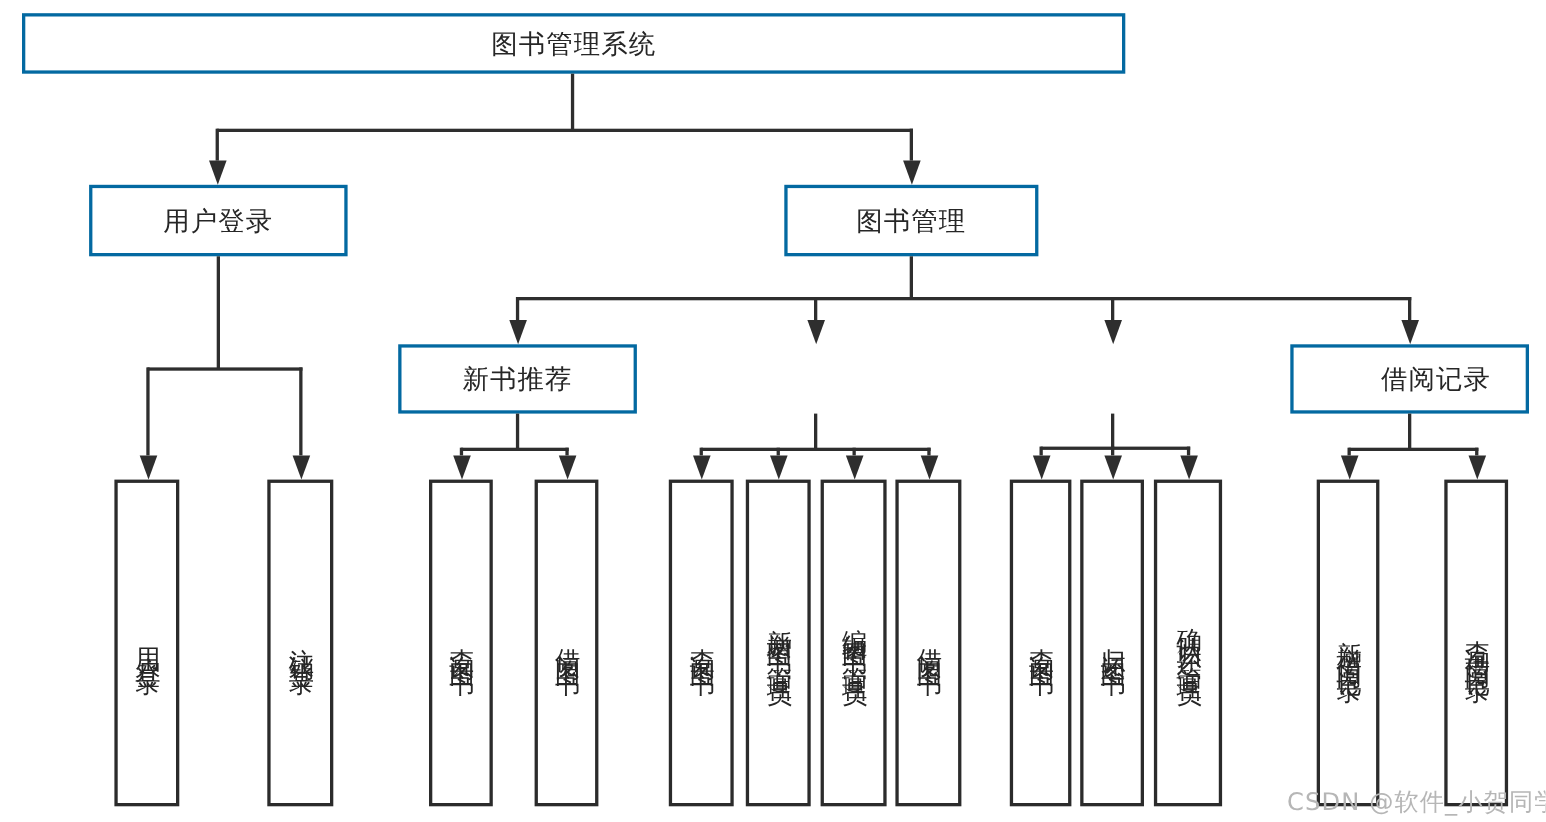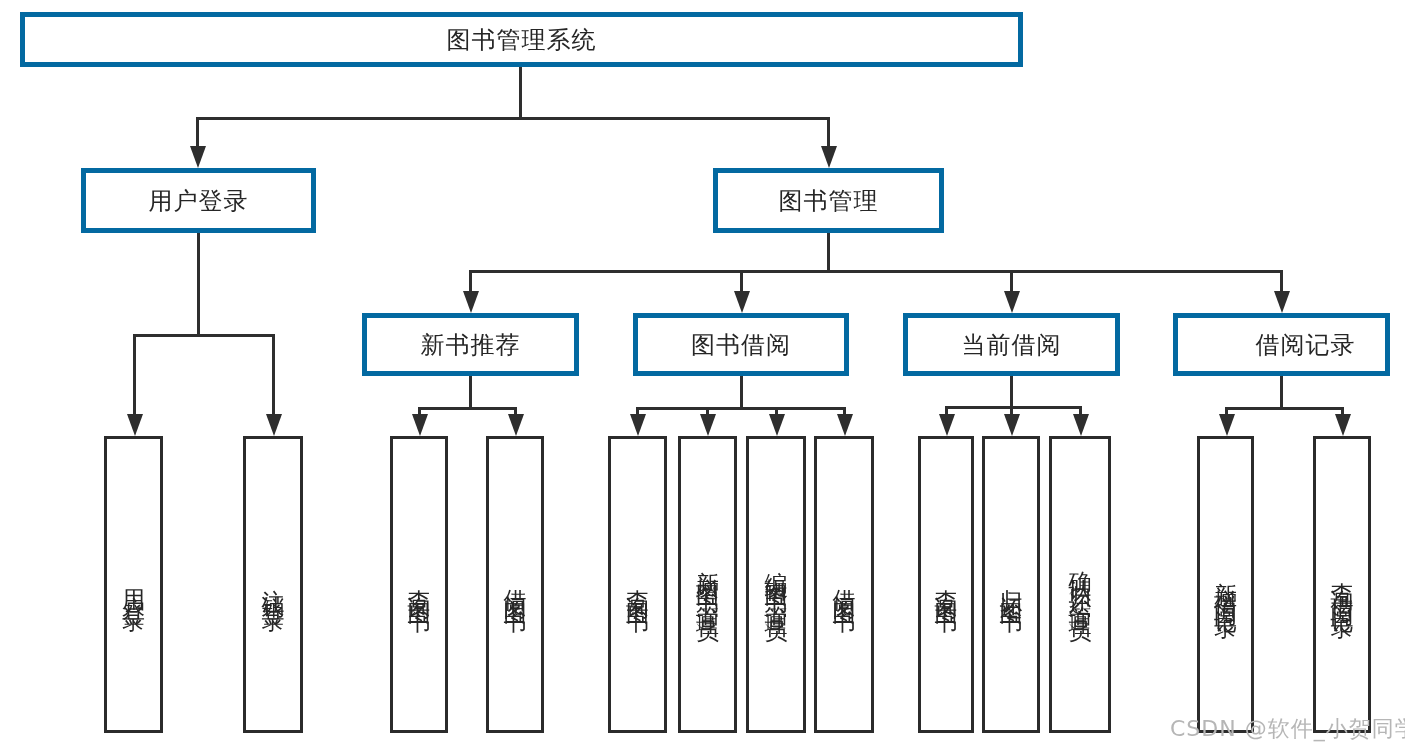--- a/index.html
+++ b/index.html
@@ -2,21 +2,21 @@
 <html><head>
 <meta charset="utf-8">
 <style>
   html,body{margin:0;padding:0;}
   body{
     width:1405px;height:747px;background:#ffffff;overflow:hidden;
     font-family:"DejaVu Sans","Liberation Sans",sans-serif;
   }
   .canvas{position:relative;width:1405px;height:747px;background:#ffffff;}
   .hbox{
-    position:absolute;box-sizing:border-box;border:5px solid #0369a1;background:#ffffff;
+    position:absolute;box-sizing:border-box;border:3px solid #0369a1;background:#ffffff;
     display:flex;align-items:center;justify-content:center;
     font-size:24px;color:#262626;letter-spacing:1px;white-space:nowrap;
   }
   .vbox{
     position:absolute;box-sizing:border-box;border:3px solid #2b2b2b;background:#ffffff;
     display:flex;align-items:center;justify-content:center;
     font-size:23px;color:#262626;
   }
   .vtext{
     writing-mode:vertical-rl;text-orientation:upright;
@@ -48,27 +48,21 @@
   </div>
 
   <div class="hbox" style="left:362px;top:313px;width:217px;height:63px;">
     <span>新书推荐</span>
   </div>
 
   <div class="hbox" style="left:713px;top:168px;width:231px;height:65px;">
     <span>图书管理</span>
   </div>
 
-  <div class="hbox" style="left:633px;top:313px;width:216px;height:63px;">
-    <span>图书借阅</span>
-  </div>
 
-  <div class="hbox" style="left:903px;top:313px;width:217px;height:63px;">
-    <span>当前借阅</span>
-  </div>
 
   <div class="hbox" style="left:1173px;top:313px;width:217px;height:63px;padding-left:48px;">
     <span>借阅记录</span>
   </div>
 
   <div class="vbox" style="left:104px;top:436px;width:59px;height:297px;">
     <span class="vtext">用户登录</span>
   </div>
   <div class="vbox" style="left:243px;top:436px;width:60px;height:297px;">
     <span class="vtext">注销登录</span>

